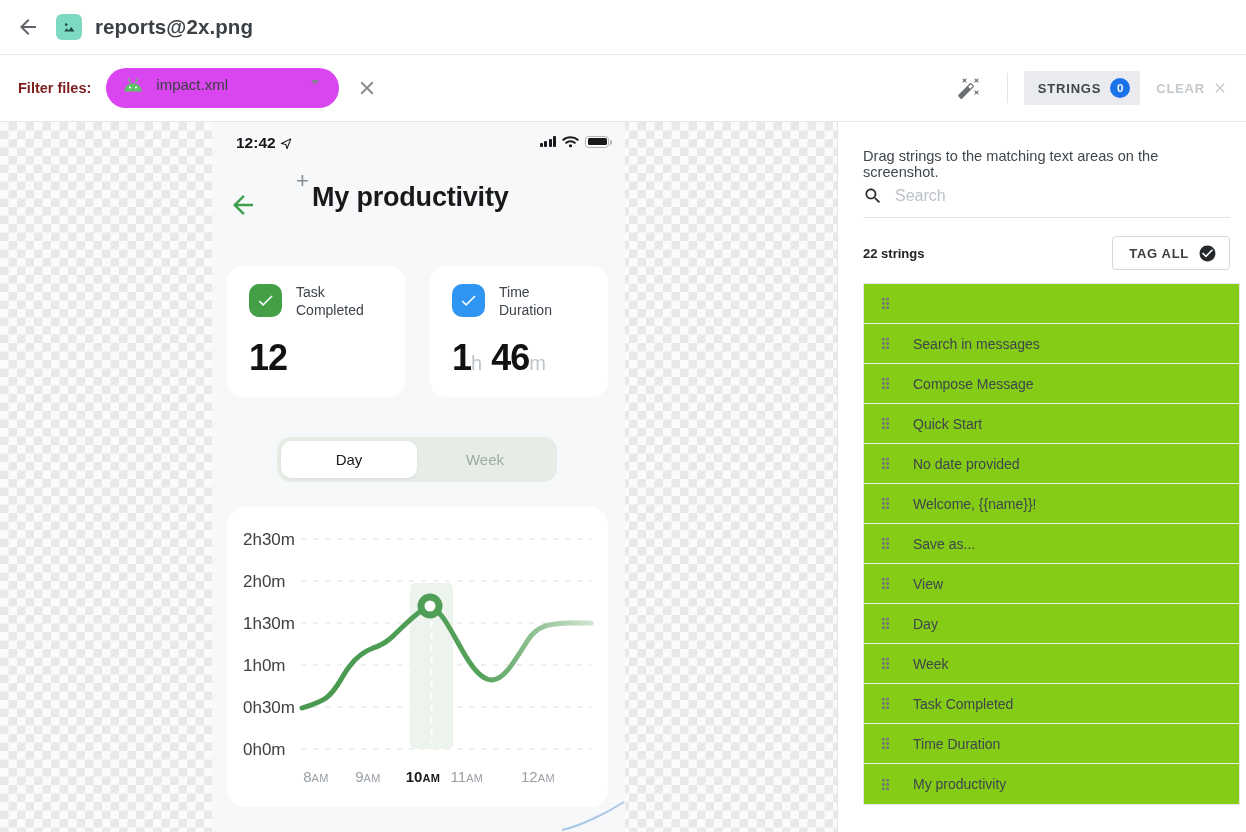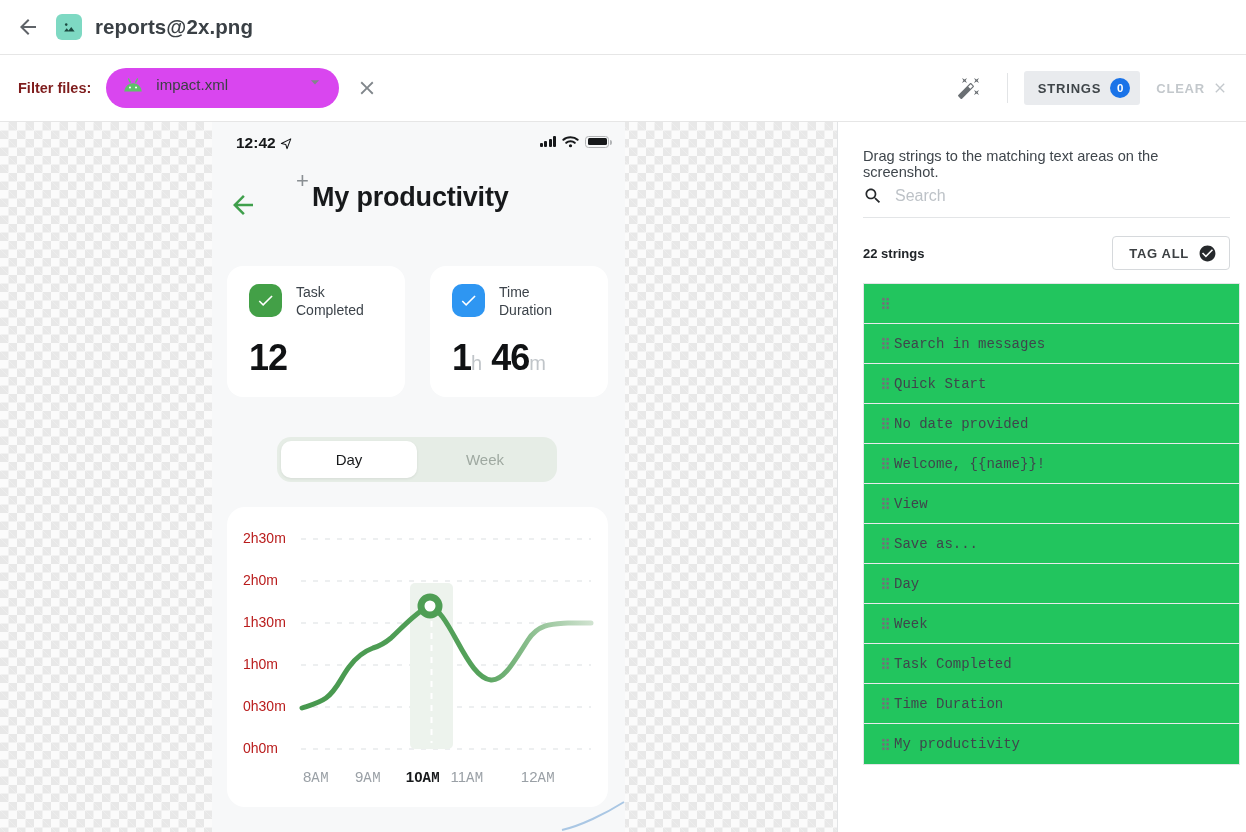--- a/index.html
+++ b/index.html
@@ -85,24 +85,24 @@
   .toggle { position:absolute; left:65px; top:315px; width:280px; height:45px;
             background:#e6ede6; border-radius:14px; display:flex; padding:4px; }
   .seg { flex:1; display:flex; align-items:center; justify-content:center; font-size:15px;
          color:#9fa9a1; cursor:pointer; }
   .seg.active { background:#fff; border-radius:10px; color:#17191b;
                 box-shadow:0 1px 3px rgba(0,0,0,.07); }
 
   .chart-card { position:absolute; left:15px; top:385px; width:381px; height:300px;
                 background:#fff; border-radius:18px; }
   .chart-card svg.plot { position:absolute; left:0; top:0; }
-  .ylab { position:absolute; left:16px; width:60px; font-size:14px; color:#b91c1c; }
+  .ylab { position:absolute; left:16px; width:60px; font-size:17px; color:#404040; }
   .xlab { position:absolute; top:261px; width:52px; text-align:center; color:#9aa0a6;
           font-size:15px; white-space:nowrap; }
-  .xlab .xam { font-size:14px; letter-spacing:.4px;font-family:Liberation Mono, monospace; }
+  .xlab .xam { font-size:11px; letter-spacing:.4px; }
   .xlab.active { color:#17191b; font-weight:700; }
   .corner-curve { position:absolute; left:348px; top:676px; }
 
   
   .right-panel { position:absolute; top:0; right:0; width:409px; height:710px; background:#fff;
                  border-left:1px solid #e2e4e6; }
   .instruction { position:absolute; left:25px; top:26px; right:16px; font-size:14.6px; color:#3f464c; }
   .search-row { position:absolute; left:25px; top:64px; width:367px; display:flex; align-items:center;
                 gap:12px; border-bottom:1px solid #e3e5e7; padding-bottom:11px; color:#26292c; }
   .search-row input { border:none; outline:none; background:transparent; font-size:16px;
@@ -111,22 +111,22 @@
   .count-row { position:absolute; left:25px; top:112px; width:367px; height:38px;
                display:flex; align-items:center; justify-content:space-between; }
   .count-label { font-size:13px; font-weight:700; color:#202428; }
   .tagall-btn { background:#fff; border:1px solid #d6d9dc; border-radius:4px; height:34px;
                 display:flex; align-items:center; gap:9px; padding:0 12px 0 16px;
                 font-size:13px; font-weight:700; letter-spacing:.7px; color:#3c4043;
                 font-family:inherit; cursor:pointer; }
   .tagall-btn .cc { color:#26292c; display:flex; }
   .strings-list { position:absolute; left:25px; top:161px; width:377px;
                   border:1px solid #e3e5e7; background:#fff; }
-  .string-row { height:40px; display:flex; align-items:center; padding-left:13px; 
-                border-bottom:1px solid #e8eaec; cursor:grab; background:#22c55e;font-family:Liberation Mono, monospace; }
+  .string-row { height:40px; display:flex; align-items:center; padding-left:13px; gap:19px;
+                border-bottom:1px solid #e8eaec; cursor:grab; background:#84cc16; }
   .string-row:last-child { border-bottom:none; }
   .drag-handle { color:#6f7478; display:flex; }
   .string-label { font-size:14px; color:#3f464c; }
 </style>
 </head>
 <body>
 
 <div class="app">
 
   <div class="header">
@@ -328,20 +328,28 @@
               </svg>
           </span>
           <span class="string-label">Search in messages</span>
         </div>
           <div class="string-row">
           <span class="drag-handle">
             <svg width="17" height="17" viewBox="0 0 24 24">
                 <path fill="currentColor" d="M11 18c0 1.1-.9 2-2 2s-2-.9-2-2 .9-2 2-2 2 .9 2 2zm-2-8c-1.1 0-2 .9-2 2s.9 2 2 2 2-.9 2-2-.9-2-2-2zm0-6c-1.1 0-2 .9-2 2s.9 2 2 2 2-.9 2-2-.9-2-2-2zm6 4c1.1 0 2-.9 2-2s-.9-2-2-2-2 .9-2 2 .9 2 2 2zm0 2c-1.1 0-2 .9-2 2s.9 2 2 2 2-.9 2-2-.9-2-2-2zm0 6c-1.1 0-2 .9-2 2s.9 2 2 2 2-.9 2-2-.9-2-2-2z"></path>
               </svg>
           </span>
+          <span class="string-label">Compose Message</span>
+        </div>
+          <div class="string-row">
+          <span class="drag-handle">
+            <svg width="17" height="17" viewBox="0 0 24 24">
+                <path fill="currentColor" d="M11 18c0 1.1-.9 2-2 2s-2-.9-2-2 .9-2 2-2 2 .9 2 2zm-2-8c-1.1 0-2 .9-2 2s.9 2 2 2 2-.9 2-2-.9-2-2-2zm0-6c-1.1 0-2 .9-2 2s.9 2 2 2 2-.9 2-2-.9-2-2-2zm6 4c1.1 0 2-.9 2-2s-.9-2-2-2-2 .9-2 2 .9 2 2 2zm0 2c-1.1 0-2 .9-2 2s.9 2 2 2 2-.9 2-2-.9-2-2-2zm0 6c-1.1 0-2 .9-2 2s.9 2 2 2 2-.9 2-2-.9-2-2-2z"></path>
+              </svg>
+          </span>
           <span class="string-label">Quick Start</span>
         </div>
           <div class="string-row">
           <span class="drag-handle">
             <svg width="17" height="17" viewBox="0 0 24 24">
                 <path fill="currentColor" d="M11 18c0 1.1-.9 2-2 2s-2-.9-2-2 .9-2 2-2 2 .9 2 2zm-2-8c-1.1 0-2 .9-2 2s.9 2 2 2 2-.9 2-2-.9-2-2-2zm0-6c-1.1 0-2 .9-2 2s.9 2 2 2 2-.9 2-2-.9-2-2-2zm6 4c1.1 0 2-.9 2-2s-.9-2-2-2-2 .9-2 2 .9 2 2 2zm0 2c-1.1 0-2 .9-2 2s.9 2 2 2 2-.9 2-2-.9-2-2-2zm0 6c-1.1 0-2 .9-2 2s.9 2 2 2 2-.9 2-2-.9-2-2-2z"></path>
               </svg>
           </span>
           <span class="string-label">No date provided</span>
         </div>
@@ -352,29 +360,29 @@
               </svg>
           </span>
           <span class="string-label">Welcome, {{name}}!</span>
         </div>
           <div class="string-row">
           <span class="drag-handle">
             <svg width="17" height="17" viewBox="0 0 24 24">
                 <path fill="currentColor" d="M11 18c0 1.1-.9 2-2 2s-2-.9-2-2 .9-2 2-2 2 .9 2 2zm-2-8c-1.1 0-2 .9-2 2s.9 2 2 2 2-.9 2-2-.9-2-2-2zm0-6c-1.1 0-2 .9-2 2s.9 2 2 2 2-.9 2-2-.9-2-2-2zm6 4c1.1 0 2-.9 2-2s-.9-2-2-2-2 .9-2 2 .9 2 2 2zm0 2c-1.1 0-2 .9-2 2s.9 2 2 2 2-.9 2-2-.9-2-2-2zm0 6c-1.1 0-2 .9-2 2s.9 2 2 2 2-.9 2-2-.9-2-2-2z"></path>
               </svg>
           </span>
+          <span class="string-label">Save as...</span>
+        </div>
+          <div class="string-row">
+          <span class="drag-handle">
+            <svg width="17" height="17" viewBox="0 0 24 24">
+                <path fill="currentColor" d="M11 18c0 1.1-.9 2-2 2s-2-.9-2-2 .9-2 2-2 2 .9 2 2zm-2-8c-1.1 0-2 .9-2 2s.9 2 2 2 2-.9 2-2-.9-2-2-2zm0-6c-1.1 0-2 .9-2 2s.9 2 2 2 2-.9 2-2-.9-2-2-2zm6 4c1.1 0 2-.9 2-2s-.9-2-2-2-2 .9-2 2 .9 2 2 2zm0 2c-1.1 0-2 .9-2 2s.9 2 2 2 2-.9 2-2-.9-2-2-2zm0 6c-1.1 0-2 .9-2 2s.9 2 2 2 2-.9 2-2-.9-2-2-2z"></path>
+              </svg>
+          </span>
           <span class="string-label">View</span>
-        </div>
-          <div class="string-row">
-          <span class="drag-handle">
-            <svg width="17" height="17" viewBox="0 0 24 24">
-                <path fill="currentColor" d="M11 18c0 1.1-.9 2-2 2s-2-.9-2-2 .9-2 2-2 2 .9 2 2zm-2-8c-1.1 0-2 .9-2 2s.9 2 2 2 2-.9 2-2-.9-2-2-2zm0-6c-1.1 0-2 .9-2 2s.9 2 2 2 2-.9 2-2-.9-2-2-2zm6 4c1.1 0 2-.9 2-2s-.9-2-2-2-2 .9-2 2 .9 2 2 2zm0 2c-1.1 0-2 .9-2 2s.9 2 2 2 2-.9 2-2-.9-2-2-2zm0 6c-1.1 0-2 .9-2 2s.9 2 2 2 2-.9 2-2-.9-2-2-2z"></path>
-              </svg>
-          </span>
-          <span class="string-label">Save as...</span>
         </div>
           <div class="string-row">
           <span class="drag-handle">
             <svg width="17" height="17" viewBox="0 0 24 24">
                 <path fill="currentColor" d="M11 18c0 1.1-.9 2-2 2s-2-.9-2-2 .9-2 2-2 2 .9 2 2zm-2-8c-1.1 0-2 .9-2 2s.9 2 2 2 2-.9 2-2-.9-2-2-2zm0-6c-1.1 0-2 .9-2 2s.9 2 2 2 2-.9 2-2-.9-2-2-2zm6 4c1.1 0 2-.9 2-2s-.9-2-2-2-2 .9-2 2 .9 2 2 2zm0 2c-1.1 0-2 .9-2 2s.9 2 2 2 2-.9 2-2-.9-2-2-2zm0 6c-1.1 0-2 .9-2 2s.9 2 2 2 2-.9 2-2-.9-2-2-2z"></path>
               </svg>
           </span>
           <span class="string-label">Day</span>
         </div>
           <div class="string-row">

